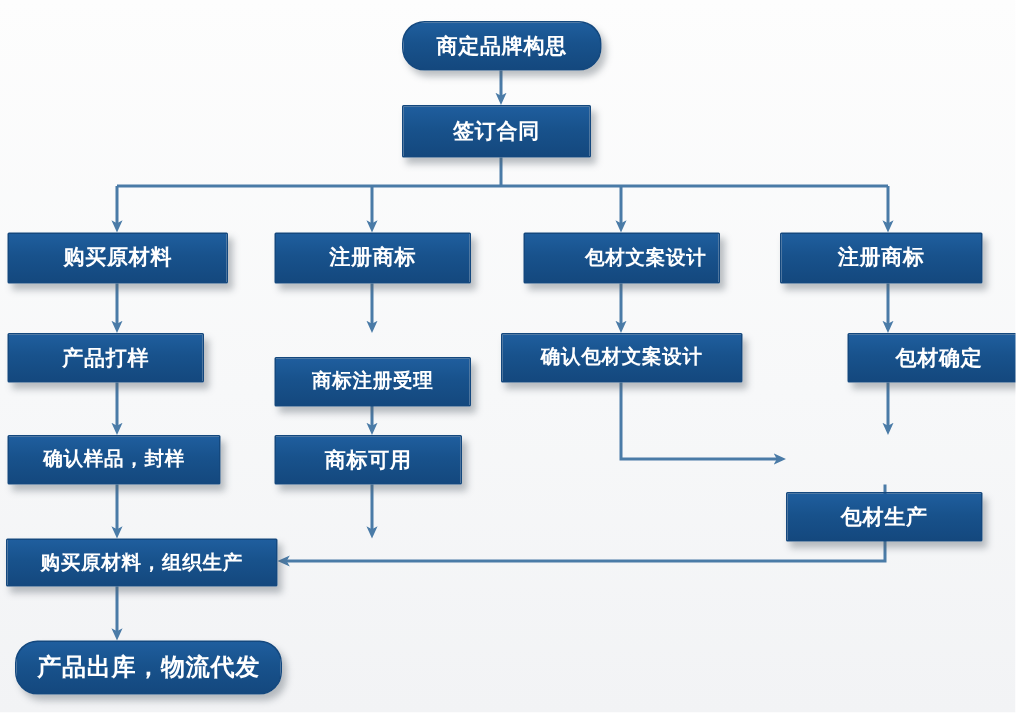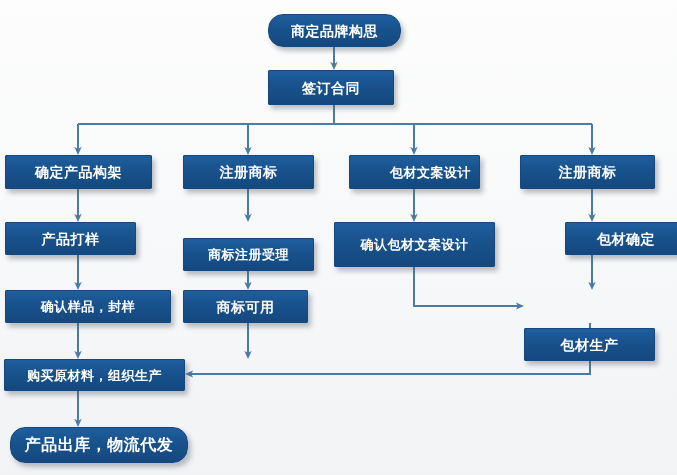--- a/index.html
+++ b/index.html
@@ -76,37 +76,37 @@
       <path d="M590,323 L590,374 L189,374"></path>
 
       <path d="M78,391 L78,423"></path>
     </g>
   </svg>
 
   <div class="node rounded" style="left:268px;top:14px;width:133px;height:33px;font-size:14px;">商定品牌构思</div>
 
   <div class="node sharp" style="left:268px;top:70px;width:126px;height:35px;font-size:14px;">签订合同</div>
 
-  <div class="node sharp" style="left:5px;top:155px;width:147px;height:34px;font-size:14px;">确定产品构架</div>
+  <div class="node sharp" style="left:5px;top:155px;width:147px;height:34px;font-size:14px;">购买原材料</div>
 
   <div class="node sharp" style="left:183px;top:155px;width:131px;height:34px;font-size:14px;">注册商标</div>
 
   <div class="node sharp" style="left:349px;top:155px;width:131px;height:34px;font-size:13px;padding-left:32px;">包材文案设计</div>
 
   <div class="node sharp" style="left:520px;top:155px;width:135px;height:34px;font-size:14px;">注册商标</div>
 
   <div class="node sharp" style="left:5px;top:222px;width:131px;height:33px;font-size:14px;">产品打样</div>
 
   <div class="node sharp" style="left:183px;top:222px;width:131px;height:33px;font-size:13px;margin-top:16px;">商标注册受理</div>
 
-  <div class="node sharp" style="left:334px;top:222px;width:161px;height:45px;font-size:13px;">确认包材文案设计</div>
+  <div class="node sharp" style="left:334px;top:222px;width:161px;height:33px;font-size:13px;">确认包材文案设计</div>
 
   <div class="node sharp" style="left:533px;top:222px;width:122px;height:33px;font-size:14px;margin-left:32px;">包材确定</div>
 
-  <div class="node sharp" style="left:5px;top:290px;width:166px;height:33px;font-size:13px;">确认样品，封样</div>
+  <div class="node sharp" style="left:5px;top:290px;width:142px;height:33px;font-size:13px;">确认样品，封样</div>
 
   <div class="node sharp" style="left:183px;top:290px;width:125px;height:33px;font-size:14px;">商标可用</div>
 
   <div class="node sharp" style="left:524px;top:290px;width:131px;height:33px;font-size:14px;margin-top:38px;">包材生产</div>
 
   <div class="node sharp" style="left:4px;top:359px;width:181px;height:32px;font-size:13px;">购买原材料，组织生产</div>
 
   <div class="node rounded" style="left:10px;top:427px;width:178px;height:36px;font-size:16px;">产品出库，物流代发</div>
 
 </div>

